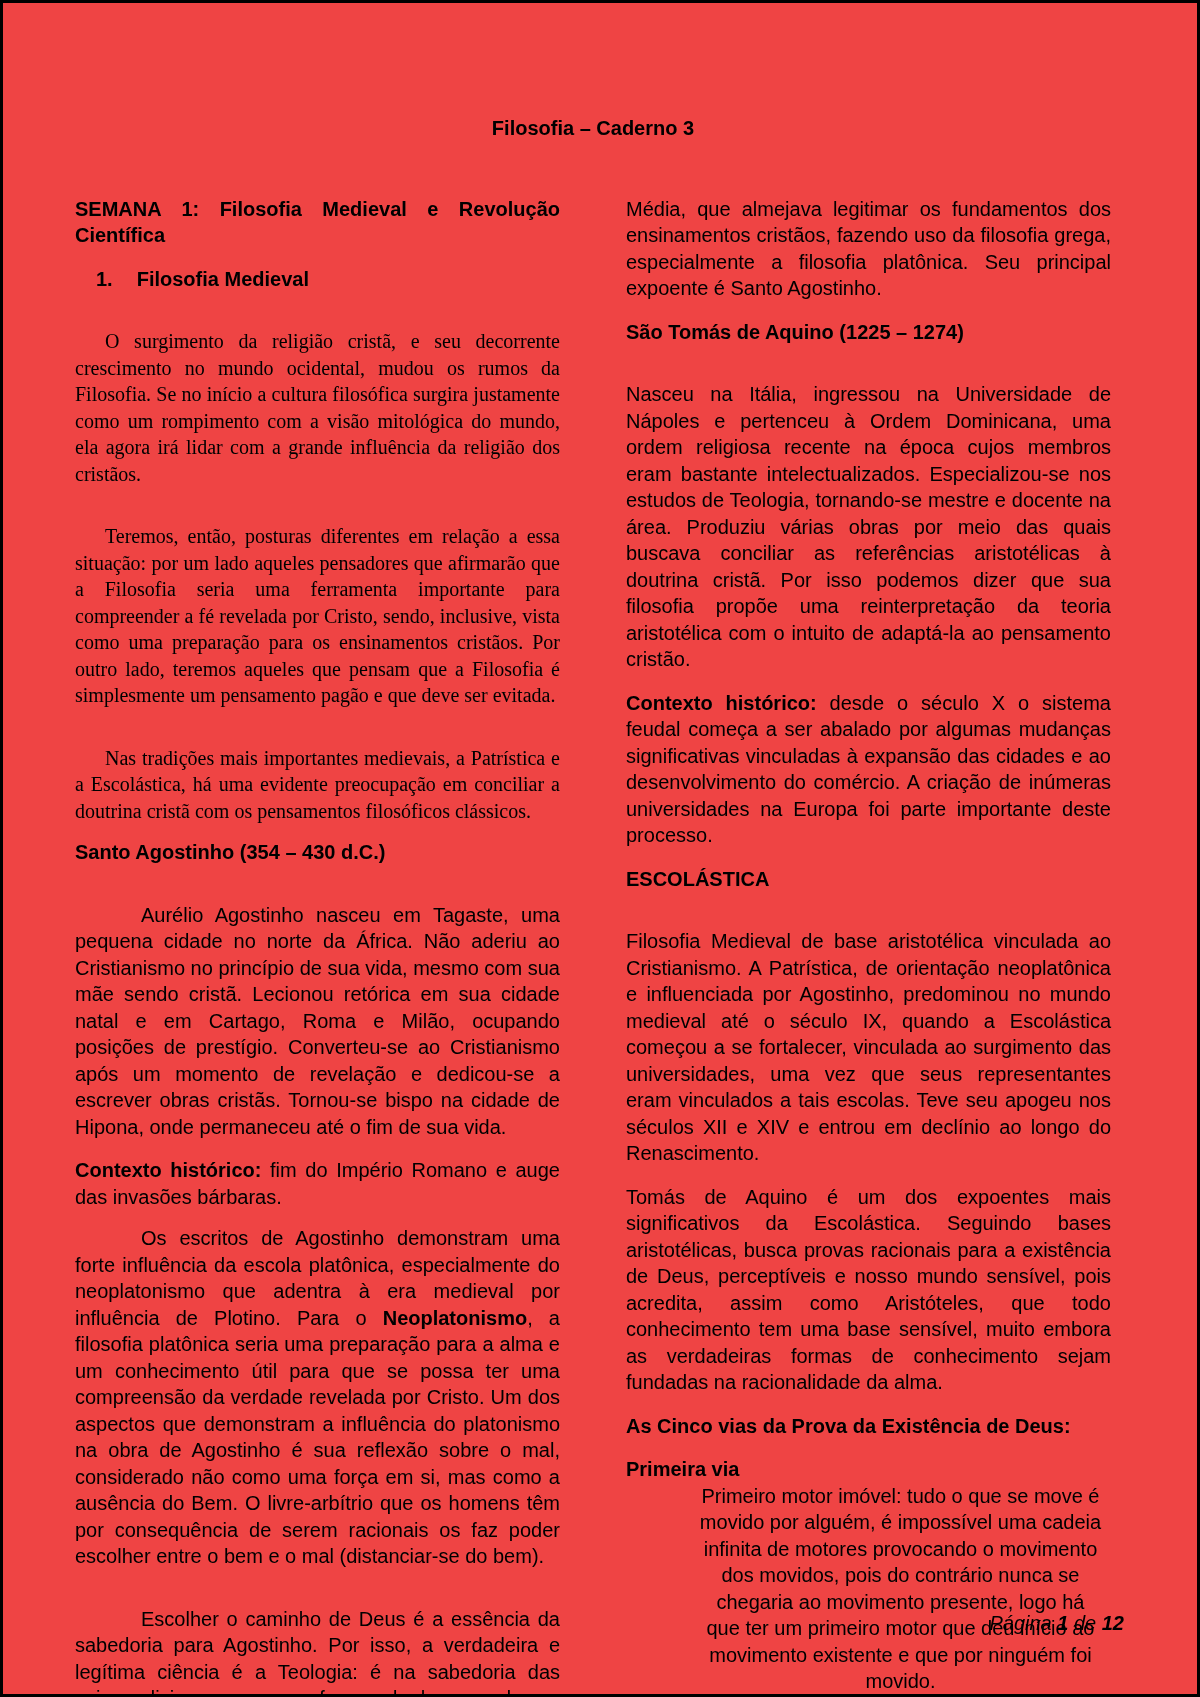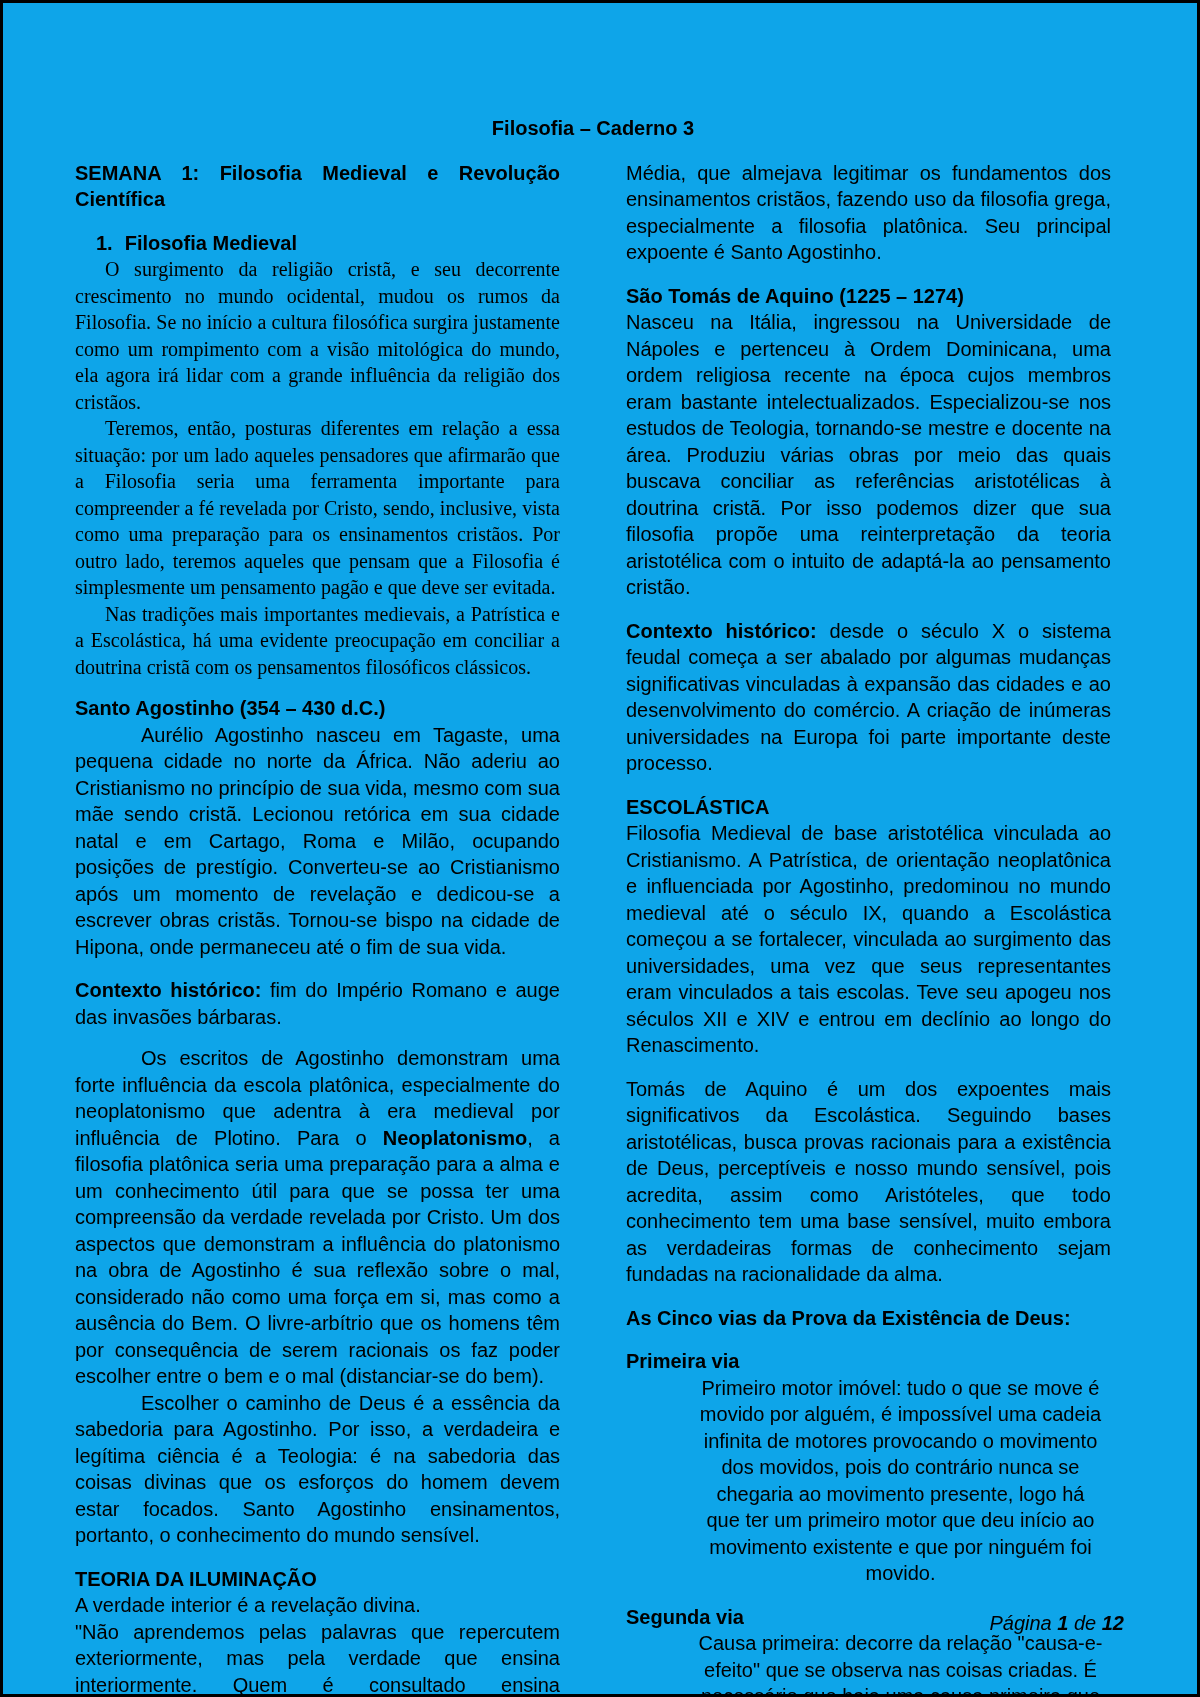--- a/index.html
+++ b/index.html
@@ -1,45 +1,45 @@
 <!DOCTYPE html>
 <html lang="pt"><head>
 <meta charset="utf-8">
 <style>
   html, body { margin: 0; padding: 0; background: #ffffff; }
   .page {
     position: relative;
     width: 1200px;
     height: 1697px;
     box-sizing: border-box;
-    background: #0ea5e9;
+    background: #ef4444;
     border: 3px solid #000000;
     padding: 112px 86px 0 72px;
     font-family: "Liberation Sans", sans-serif;
     font-size: 20px;
     line-height: 26.5px;
     color: #000000;
     overflow: hidden;
   }
   .page-title {
     text-align: center;
     font-weight: 700;
     margin: 0 0 18px 0;
   }
   .columns { display: flex; gap: 66px; }
   .col { flex: 1 1 0; min-width: 0; }
   p { margin: 0; }
-  .para { text-align: justify; }
+  .para { text-align: justify; margin-top: 36px; }
   .hd { font-weight: 700; }
   .ind { text-indent: 30px; font-family: Liberation Serif, serif; }
   .ind-lg { text-indent: 66px; }
   .gap { margin-top: 17px; }
   .gap-lg { margin-top: 15px; }
   .sec-head { padding-left: 21px; }
-  .sec-title { margin-left: 12px; text-align: right; }
+  .sec-title { margin-left: 24px; text-align: right; }
   .via-body { margin-left: 72px; margin-right: 8px; text-align: center; }
   .footer {
     position: absolute;
     right: 73px;
     bottom: 58px;
     font-style: italic;
   }
   .footer b { font-weight: 700; }
 </style>
 </head>

